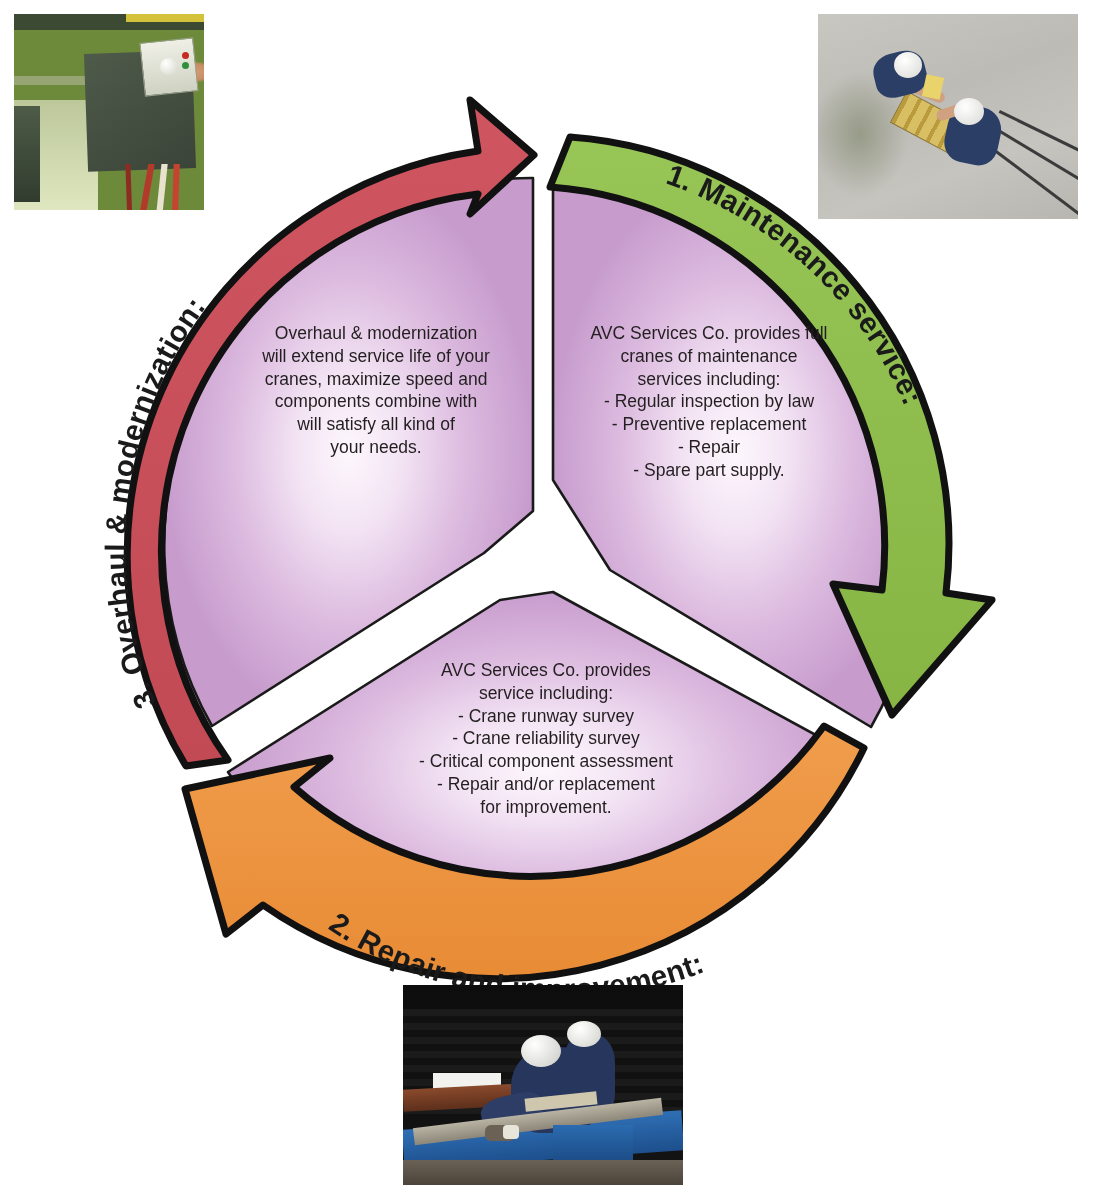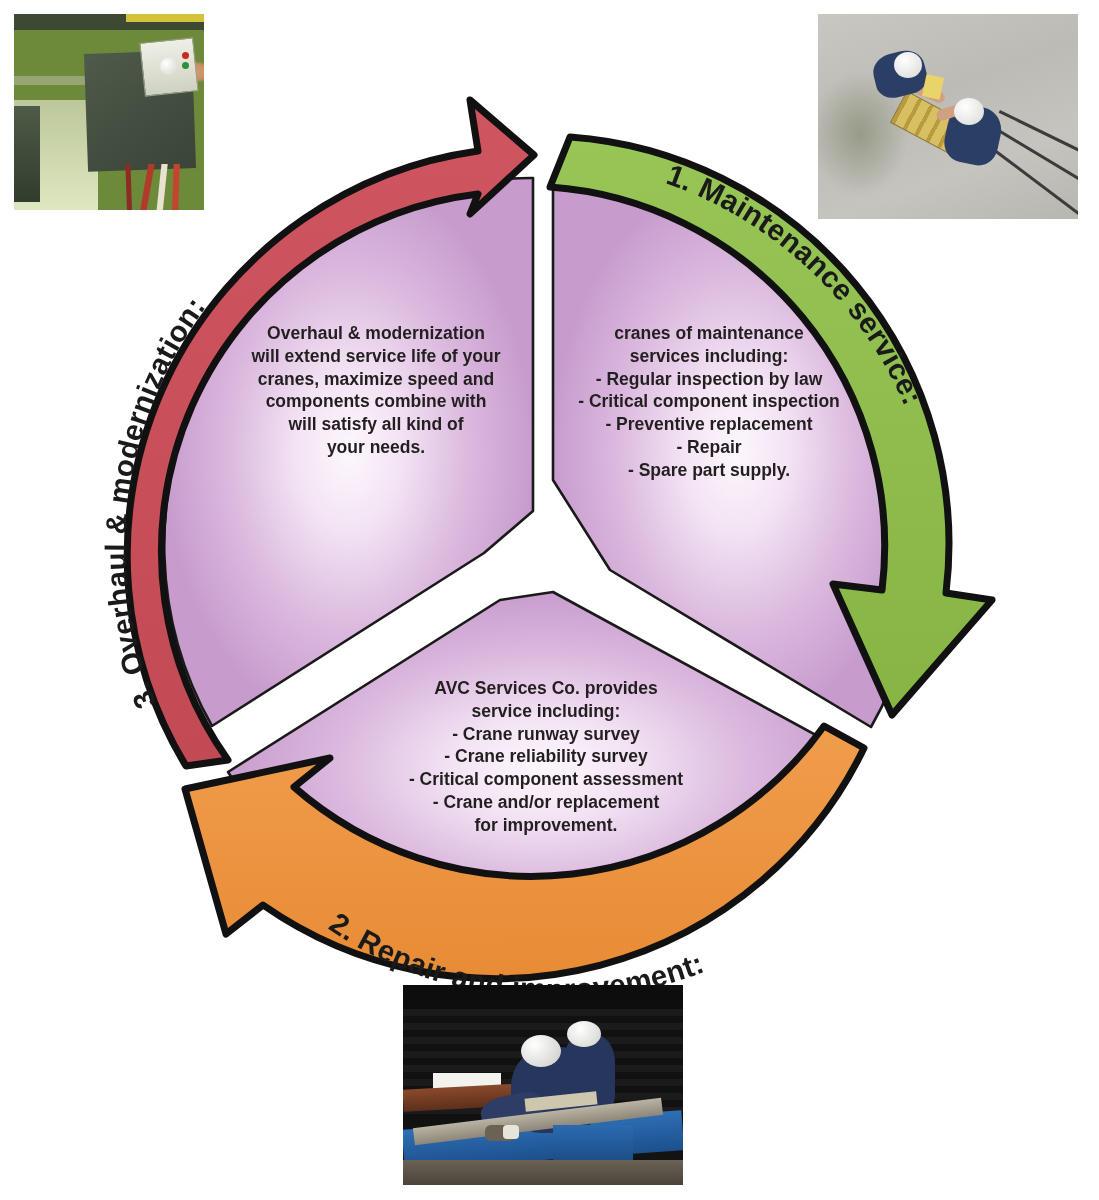--- a/index.html
+++ b/index.html
@@ -93,22 +93,22 @@
   #photo-girder-work .helmet-b{position:absolute;left:164px;top:36px;width:34px;height:26px;border-radius:50%;
      background:radial-gradient(circle at 38% 30%,#fff,#cfcfc9);}
   #photo-girder-work .shoe{position:absolute;left:82px;top:140px;width:30px;height:16px;background:#6b6255;border-radius:6px;}
   #photo-girder-work .sock{position:absolute;left:100px;top:140px;width:16px;height:14px;background:#e7e4da;border-radius:4px;}
 
   
   #diagram{position:absolute;left:0;top:0;width:1099px;height:1200px;}
   .seg-text{position:absolute;text-align:center;line-height:1.30;font-size:17.5px;color:#231f20;}
   #text-maintenance{left:561px;top:322px;width:296px;}
   #text-overhaul{left:238px;top:322px;width:276px;}
-  #text-repair{left:396px;top:677px;width:300px;}
-  .seg-text div{white-space:nowrap;font-weight:bold;}
+  #text-repair{left:396px;top:659px;width:300px;}
+  .seg-text div{white-space:nowrap;}
 </style>
 </head>
 <body>
 
 <div id="stage">
 
   <svg id="diagram" viewBox="0 0 1099 1200">
     <defs>
       <radialGradient id="wedgeGrad" cx="50%" cy="50%" r="50%">
         <stop offset="0%" stop-color="#fdf7fd"></stop>
@@ -183,43 +183,43 @@
     <text font-family="Liberation Sans, sans-serif" font-size="29.5" font-weight="bold" fill="#1a1a1a" letter-spacing="0.3">
       <textPath href="#pathRepair" startOffset="14%">2. Repair and improvement:</textPath>
     </text>
 
     <text font-family="Liberation Sans, sans-serif" font-size="29.5" font-weight="bold" fill="#1a1a1a" letter-spacing="0.3">
       <textPath href="#pathOverhaul" startOffset="6%">3. Overhaul &amp; modernization:</textPath>
     </text>
   </svg>
 
   <div class="seg-text" id="text-maintenance">
+      <div>AVC Services Co. provides full</div>
       <div>cranes of maintenance</div>
       <div>services including:</div>
       <div>- Regular inspection by law</div>
-      <div>- Critical component inspection</div>
       <div>- Preventive replacement</div>
       <div>- Repair</div>
       <div>- Spare part supply.</div>
     </div>
   <div class="seg-text" id="text-overhaul">
       <div>Overhaul &amp; modernization</div>
       <div>will extend service life of your</div>
       <div>cranes, maximize speed and</div>
       <div>components combine with</div>
       <div>will satisfy all kind of</div>
       <div>your needs.</div>
     </div>
   <div class="seg-text" id="text-repair">
       <div>AVC Services Co. provides</div>
       <div>service including:</div>
       <div>- Crane runway survey</div>
       <div>- Crane reliability survey</div>
       <div>- Critical component assessment</div>
-      <div>- Crane and/or replacement</div>
+      <div>- Repair and/or replacement</div>
       <div>for improvement.</div>
     </div>
 
   <div class="photo" id="photo-electrical-cabinet">
     <div class="inner">
       <div class="dark-top"></div>
         <div class="yellow"></div>
       <div class="rail"></div>
         <div class="floor"></div>
       <div class="panelbody"></div>

